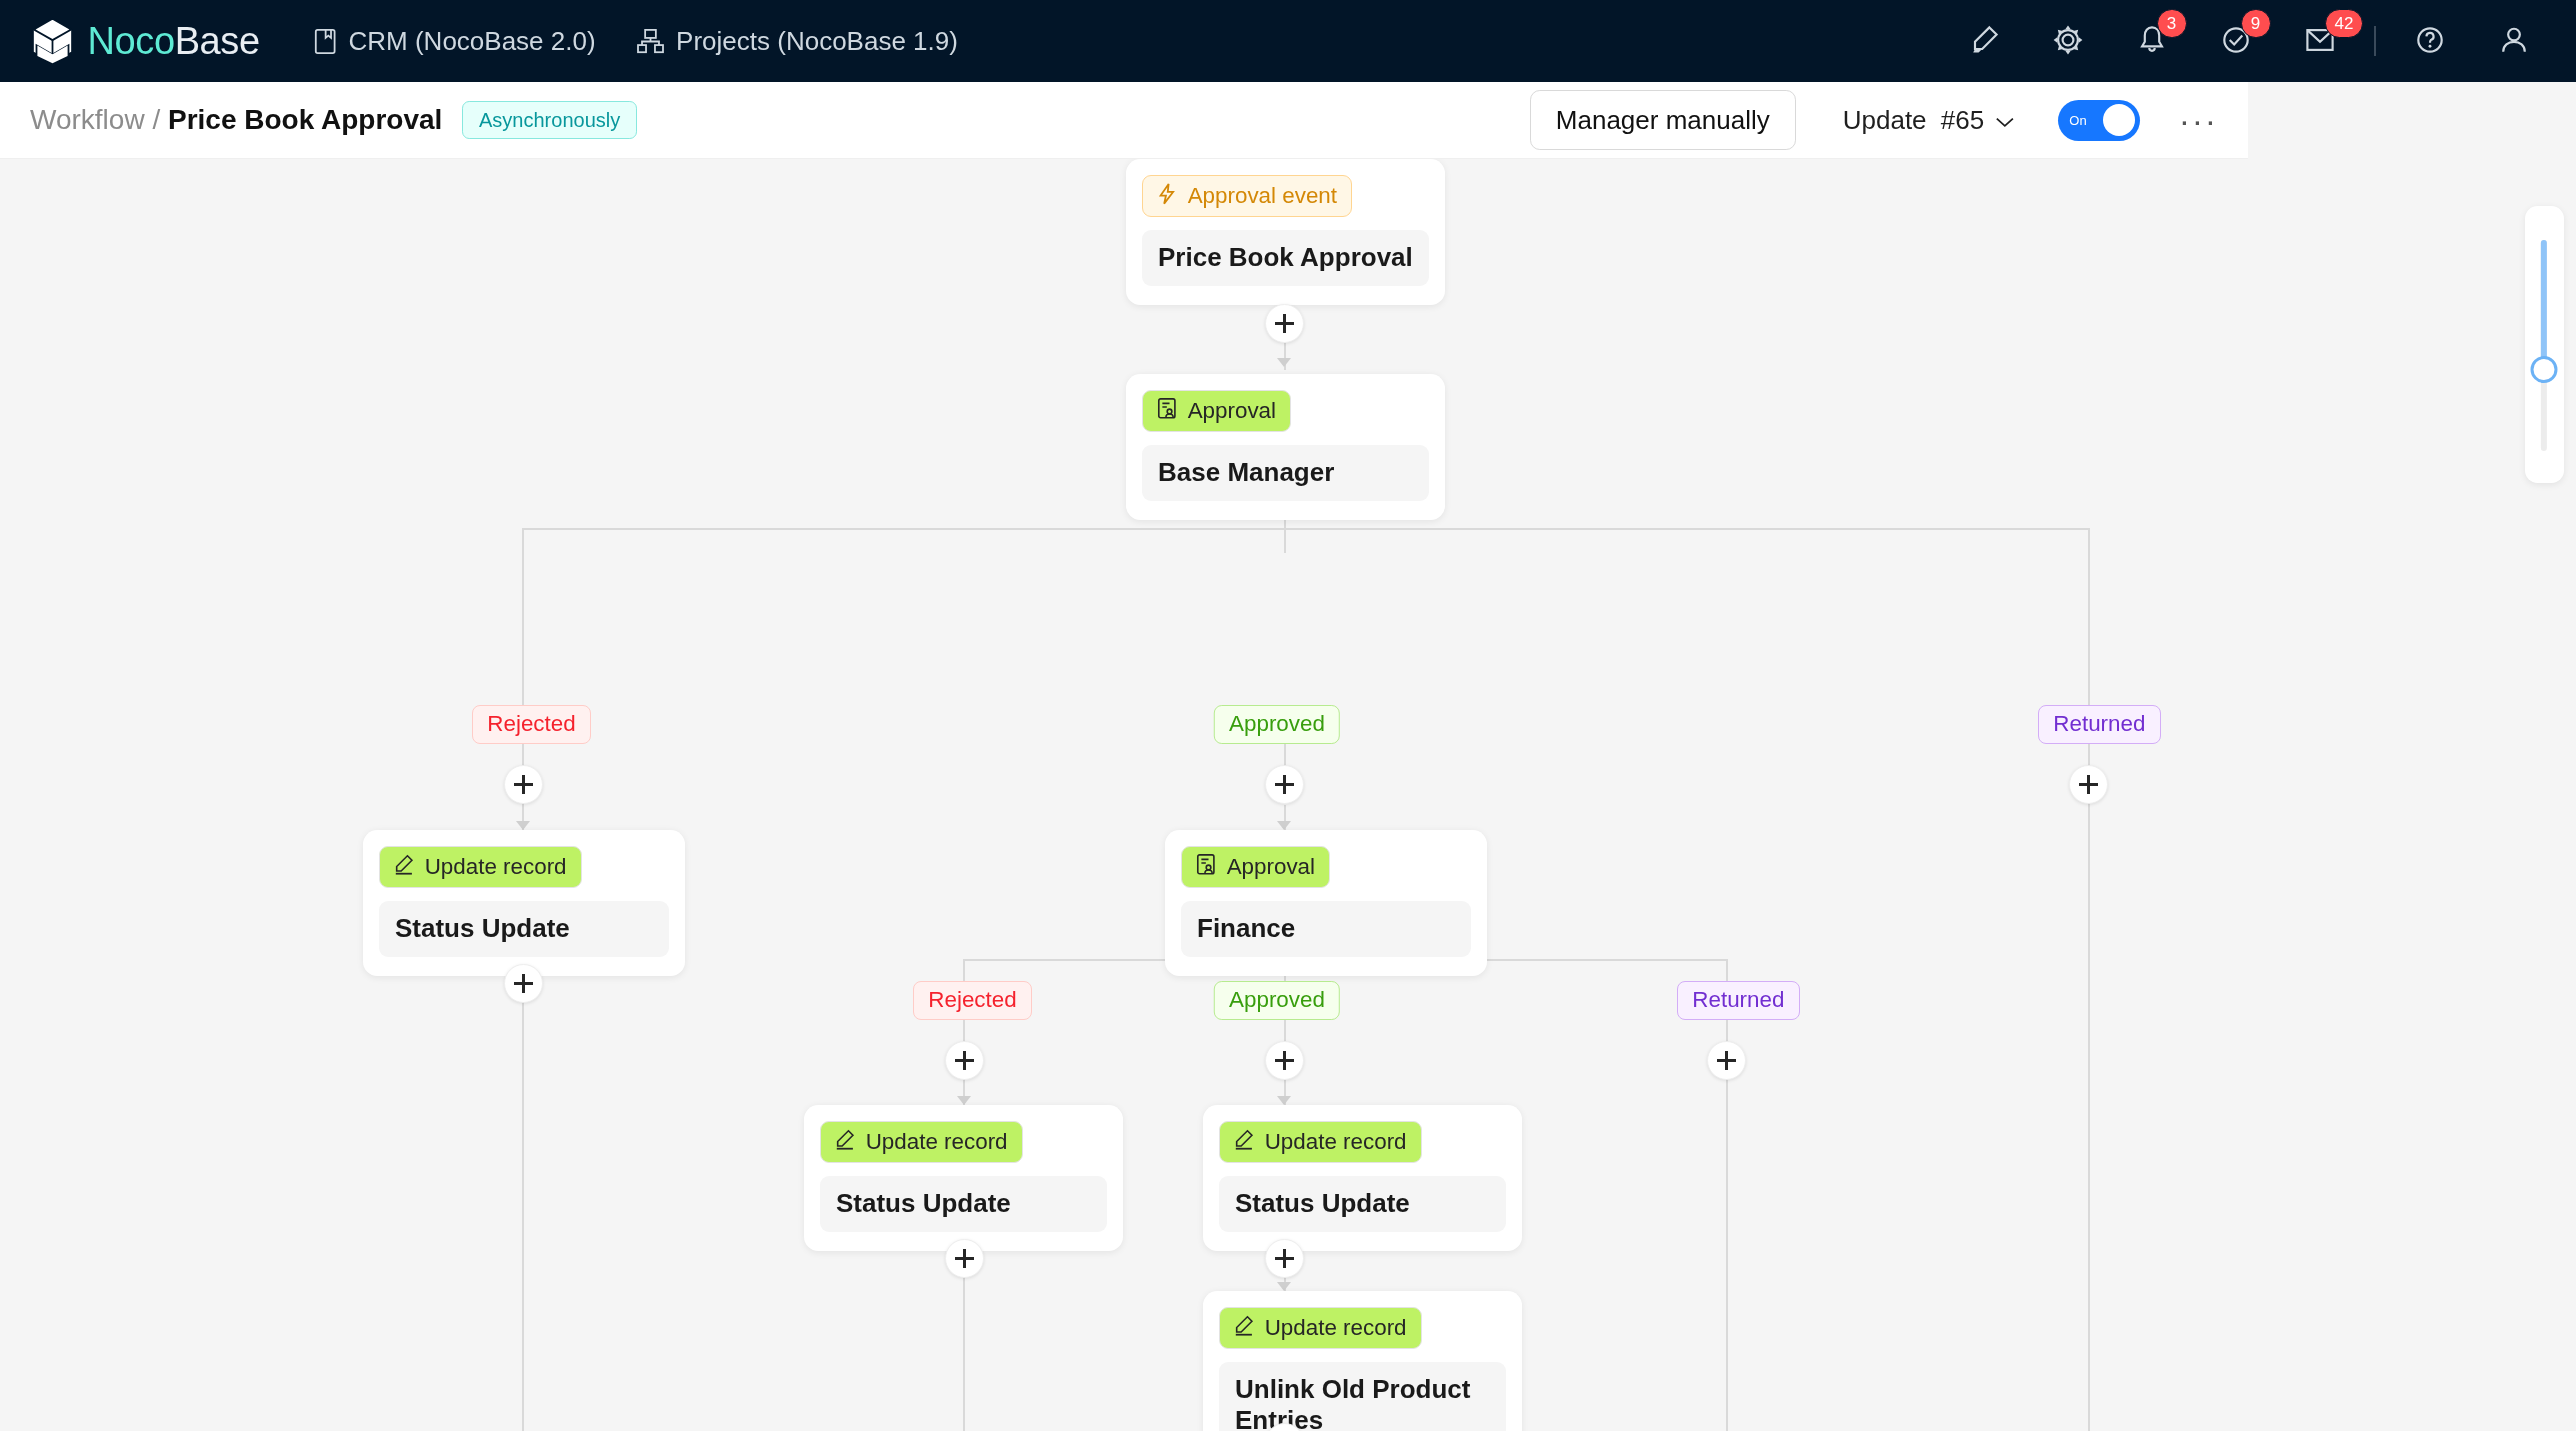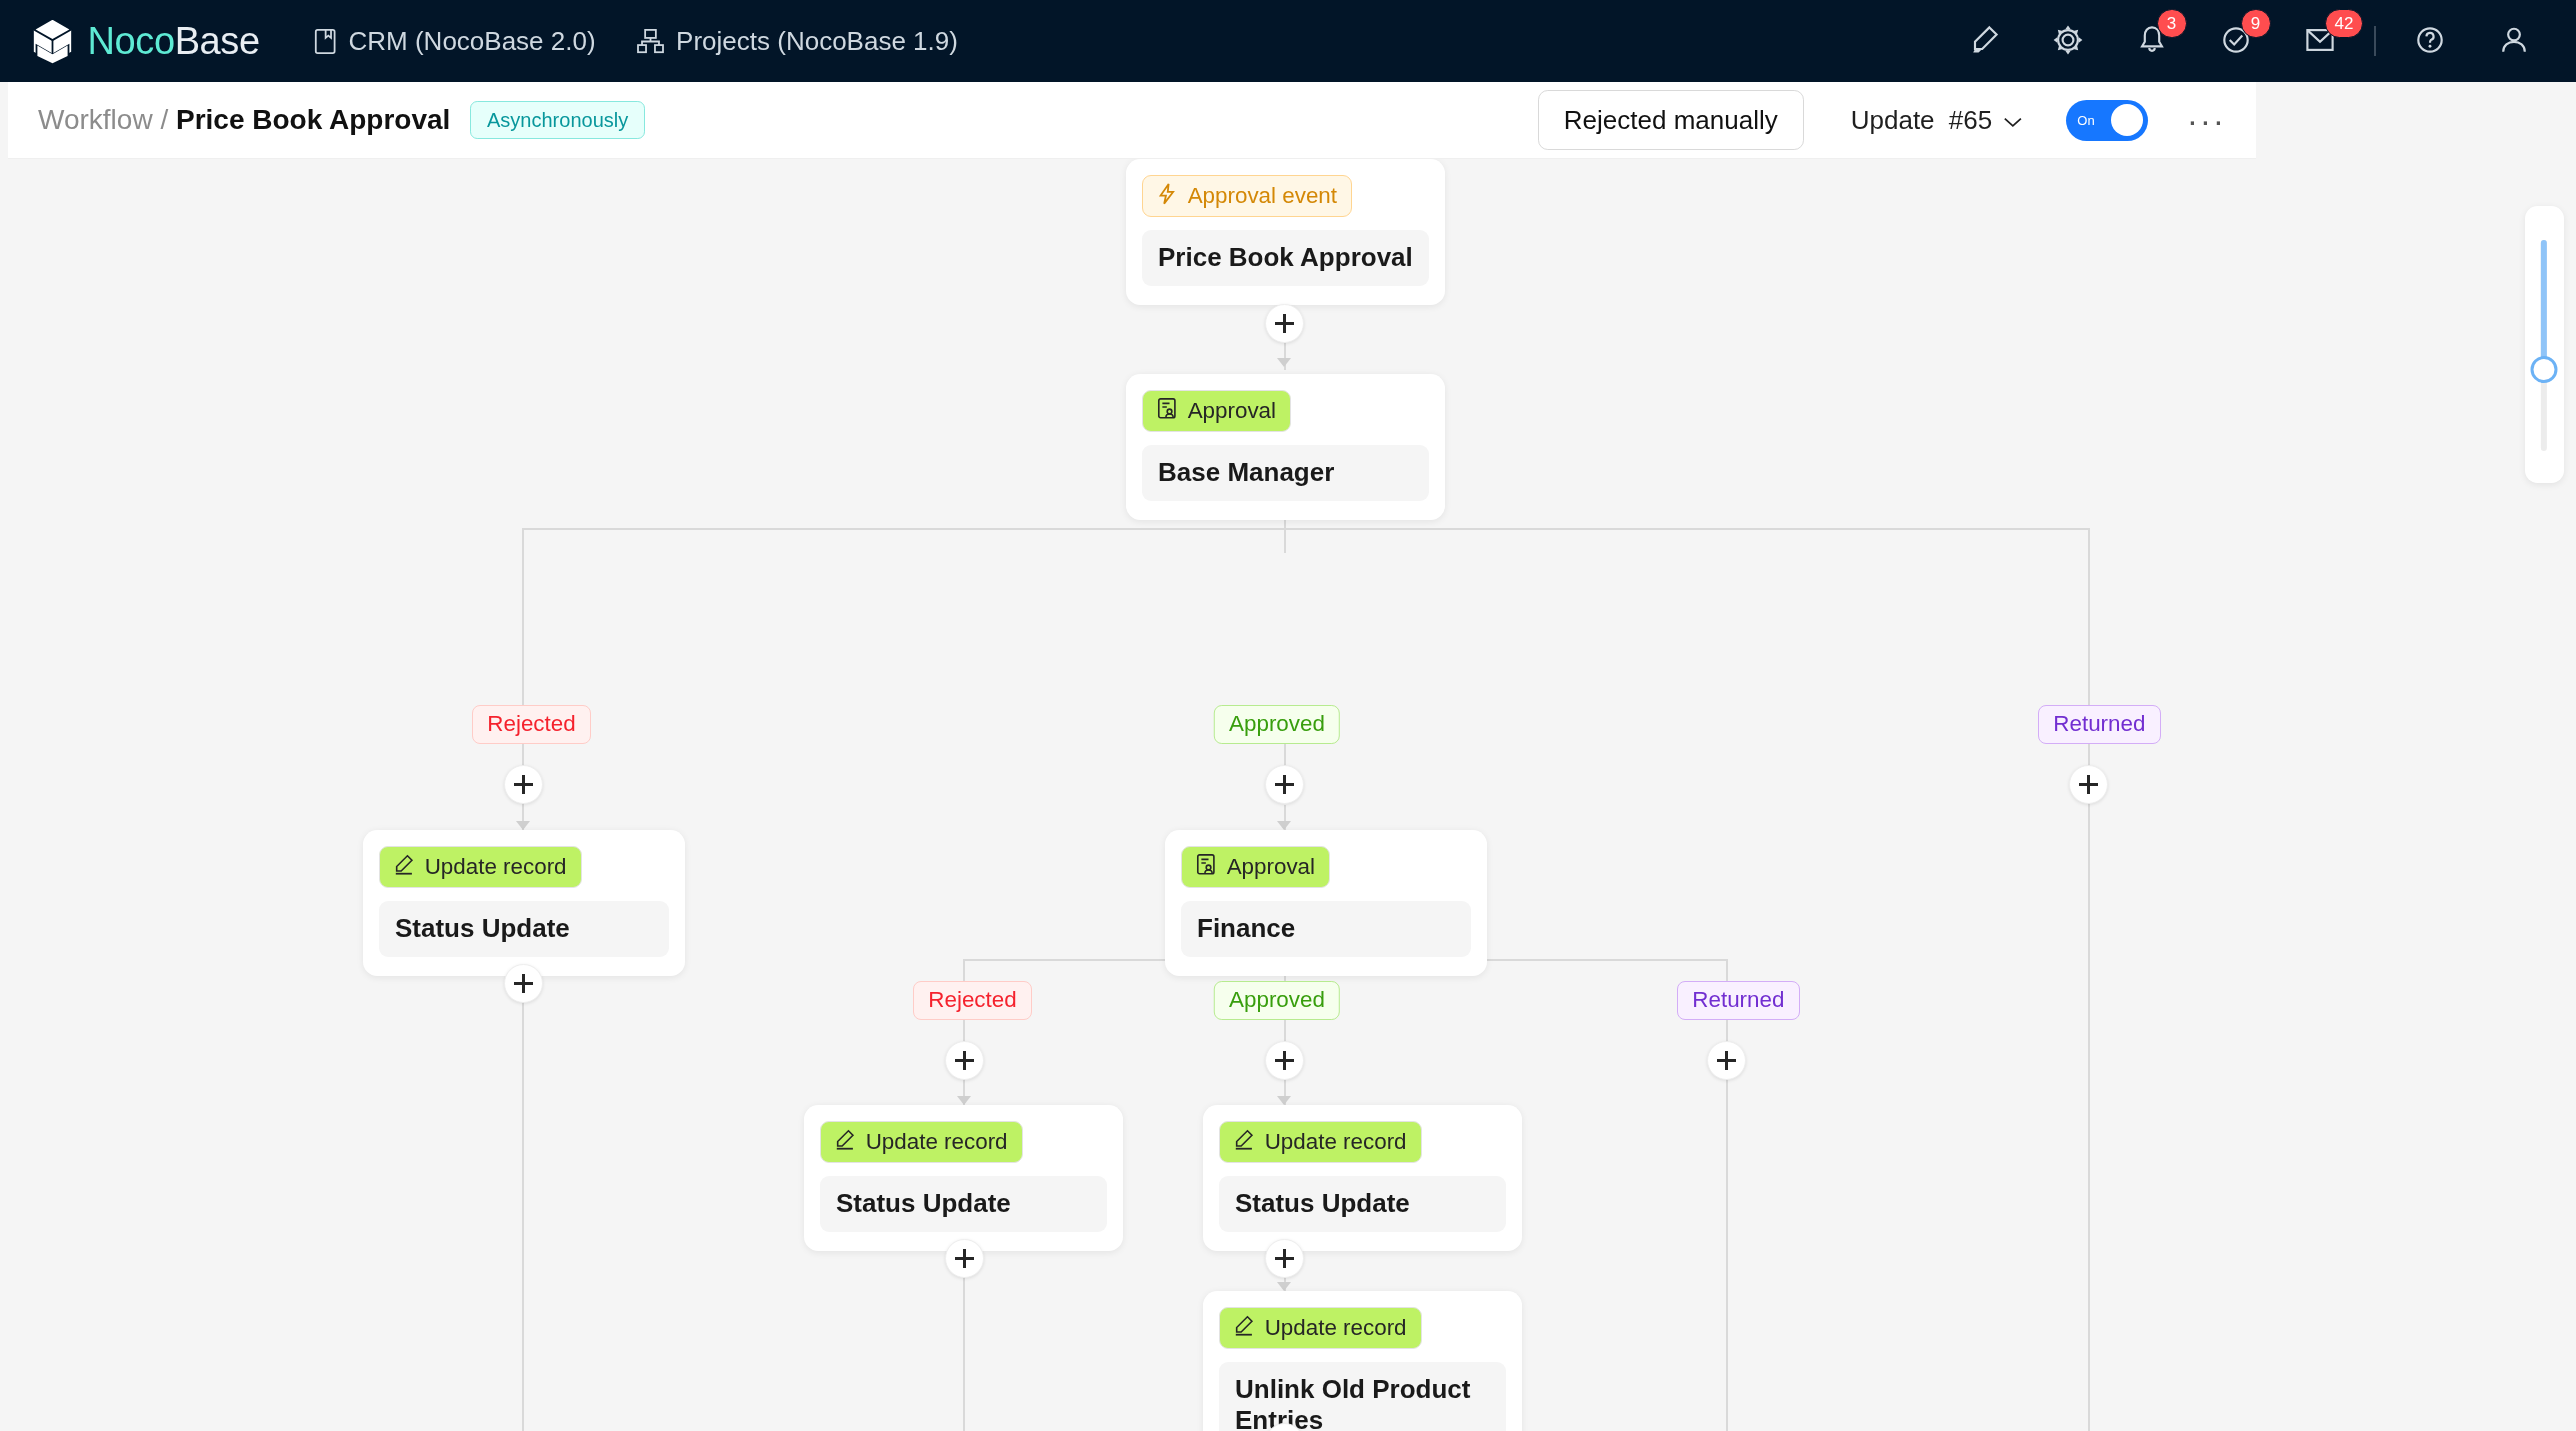--- a/index.html
+++ b/index.html
@@ -26,21 +26,21 @@
   .hicon{ position:relative; width:84px; height:82px; display:flex; align-items:center; justify-content:center; cursor:pointer;}
   .badge{
     position:absolute; top:9px; left:47px; background:#ff4d4f; color:#fff;
     border-radius:18px; font-size:17px; line-height:17px; padding:4.5px 9px 5.4px;
     border:1.8px solid #021528; font-weight:400; min-width:30px; text-align:center;
   }
   .hdr-divider{ width:1.8px; height:30px; background:#3a4a5b; margin:0 12.5px;}
 
   
   .subbar{
-    position:absolute; left:8px; top:82px; width:2248px; height:77px;
+    position:absolute; left:0; top:82px; width:2248px; height:77px;
     background:#ffffff; display:flex; align-items:center;
     border-bottom:0.9px solid #efefef;
   }
   .crumb{ margin-left:30px; font-size:28px; color:#8c8c8c; }
   .crumb b{ color:#111; font-weight:700; }
   .async-badge{
     margin-left:19.7px; border:0.9px solid #87e8de; background:#e6fffb; color:#08979c;
     border-radius:7.2px; font-size:20px; padding:8px 16px; line-height:1;
   }
   .sub-right{ margin-left:auto; display:flex; align-items:center; margin-right:30px; gap:0; }
@@ -218,21 +218,21 @@
   </div>
 </div>
 
 <div class="subbar">
   <div class="crumb">
     <span>Workflow</span><span> / </span><b>Price Book Approval</b>
   </div>
   <div class="async-badge">Asynchronously</div>
 
   <div class="sub-right">
-    <button class="exec-btn">Rejected manually</button>
+    <button class="exec-btn">Manager manually</button>
     <div class="version-wrap">
       <span>Update</span>
       <span class="version-num">
         <span>#65</span>
         <span>
           <svg width="19.7" height="12.5" viewBox="0 0 22 14">
               <path d="M2 3 L11 11 L20 3" fill="none" stroke="#1f1f1f" stroke-width="2"></path>
             </svg>
         </span>
       </span>

